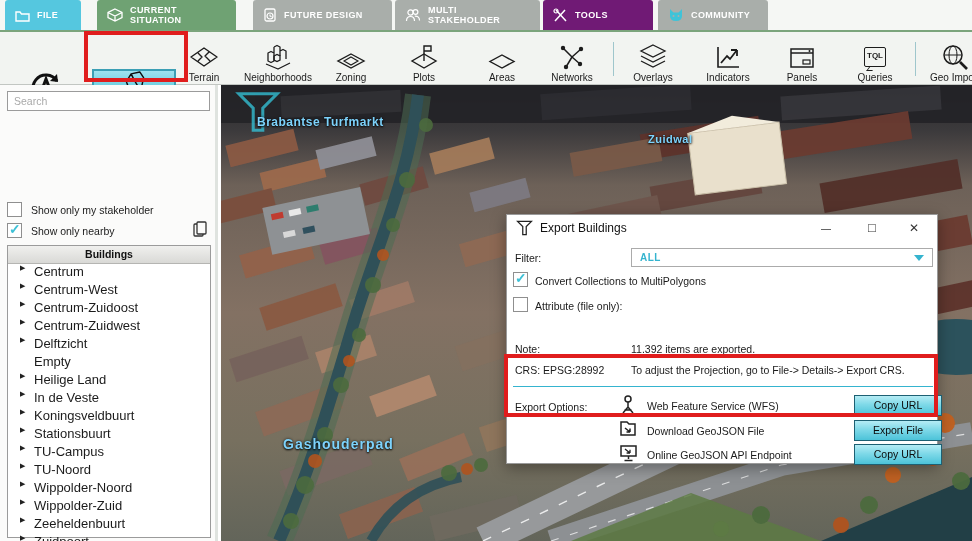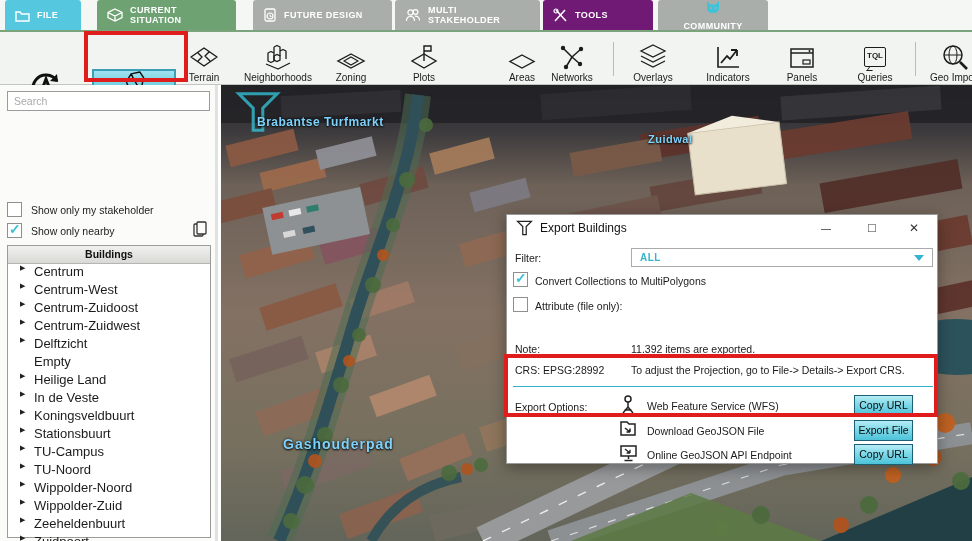--- a/index.html
+++ b/index.html
@@ -91,21 +91,21 @@
       border:1px solid #ababab; background:#fff; display:flex; align-items:center; padding:0 8px; }
   #dlg-dropdown .val { font-size:10px; font-weight:bold; color:#35b4cf; letter-spacing:.5px; flex:1; }
   #dlg-dropdown .caret { width:0; height:0; border-left:5px solid transparent;
       border-right:5px solid transparent; border-top:6px solid #35b4cf; }
   .dlg-cb { position:absolute; left:6px; width:15px; height:15px; border:1px solid #8f8f8f; background:#fff; }
   .dlg-cb.checked::after { content:"✓"; position:absolute; left:1px; top:-3px; font-size:14px;
       font-weight:bold; color:#3fc1d6; }
   #dlg-divider { position:absolute; left:6px; top:171px; width:420px; height:1px; background:#35b4cf; }
   .opt-icon { position:absolute; left:112px; }
   .opt-label { position:absolute; left:140px; font-size:10.5px; color:#1b1b1b; }
-  .dlg-btn { position:absolute; left:347px; width:59px; height:21px;
+  .dlg-btn { position:absolute; left:347px; width:88px; height:21px;
       background:linear-gradient(180deg,#b5ecf5 0%,#7fd9e8 45%,#4cc3d9 100%);
       border:1px solid #1d6073; font-size:10.5px; color:#0c0c0c; text-align:center; line-height:19px;
       font-family:"Liberation Sans",sans-serif; }
 
   
   .red-hl { position:absolute; border:4px solid #e01d1d; background:transparent; z-index:50; }
   #hl-buildings { left:84px; top:31px; width:104px; height:51px; }
   #hl-export { left:504px; top:354px; width:434px; height:63px; }
 </style>
 </head>
@@ -142,21 +142,21 @@
         </svg>
       <span>MULTI STAKEHOLDER</span>
     </div>
     <div class="tab" style="left:543px; width:110px; background:#701a75;">
       <svg width="15" height="14" viewBox="0 0 15 14">
           <path d="M2 13 L12 2 M3 2 L13 13" fill="none" stroke="#fff" stroke-width="1.5"></path>
           <circle cx="3" cy="3" r="2" fill="none" stroke="#fff" stroke-width="1.2"></circle>
         </svg>
       <span>TOOLS</span>
     </div>
-    <div class="tab" style="left:658px; width:110px; background:#a9aeaa;flex-direction:column;">
+    <div class="tab" style="left:658px; width:110px; background:#a9aeaa;">
       <svg width="16" height="14" viewBox="0 0 16 14">
           <path d="M2 1 L5.5 4.5 L10.5 4.5 L14 1 L14 8 Q14 13 8 13 Q2 13 2 8 Z" fill="#3fc3d8"></path>
           <circle cx="5.5" cy="8" r="1" fill="#a9aeaa"></circle>
           <circle cx="10.5" cy="8" r="1" fill="#a9aeaa"></circle>
         </svg>
       <span>COMMUNITY</span>
     </div>
     <div id="tab-underline"></div>
   </div>
 
@@ -201,21 +201,21 @@
     </div>
 
     <div class="titem" style="left:382px;">
       <svg width="28" height="26" viewBox="0 0 28 26">
         <path d="M14 10 L26 17 L14 24 L2 17 Z" fill="none" stroke="#1c1c1c" stroke-width="1.4"></path>
         <path d="M14 17 L14 2 L21 2 L21 7 L14 7" fill="none" stroke="#1c1c1c" stroke-width="1.4"></path>
       </svg>
       <span class="tlabel">Plots</span>
     </div>
 
-    <div class="titem" style="left:480px;">
+    <div class="titem" style="left:460px;">
       <svg width="30" height="18" viewBox="0 0 30 18">
         <path d="M15 3 L27 9.5 L15 16 L3 9.5 Z" fill="none" stroke="#1c1c1c" stroke-width="1.4"></path>
       </svg>
       <span class="tlabel">Areas</span>
     </div>
 
     <div class="titem" style="left:530px;">
       <svg width="28" height="26" viewBox="0 0 28 26">
         <path d="M14 13 L5 4 M14 13 L23 5 M14 13 L8 23 M14 13 L22 20" fill="none" stroke="#1c1c1c" stroke-width="1.5"></path>
         <circle cx="5" cy="4" r="2.2" fill="#1c1c1c"></circle>

